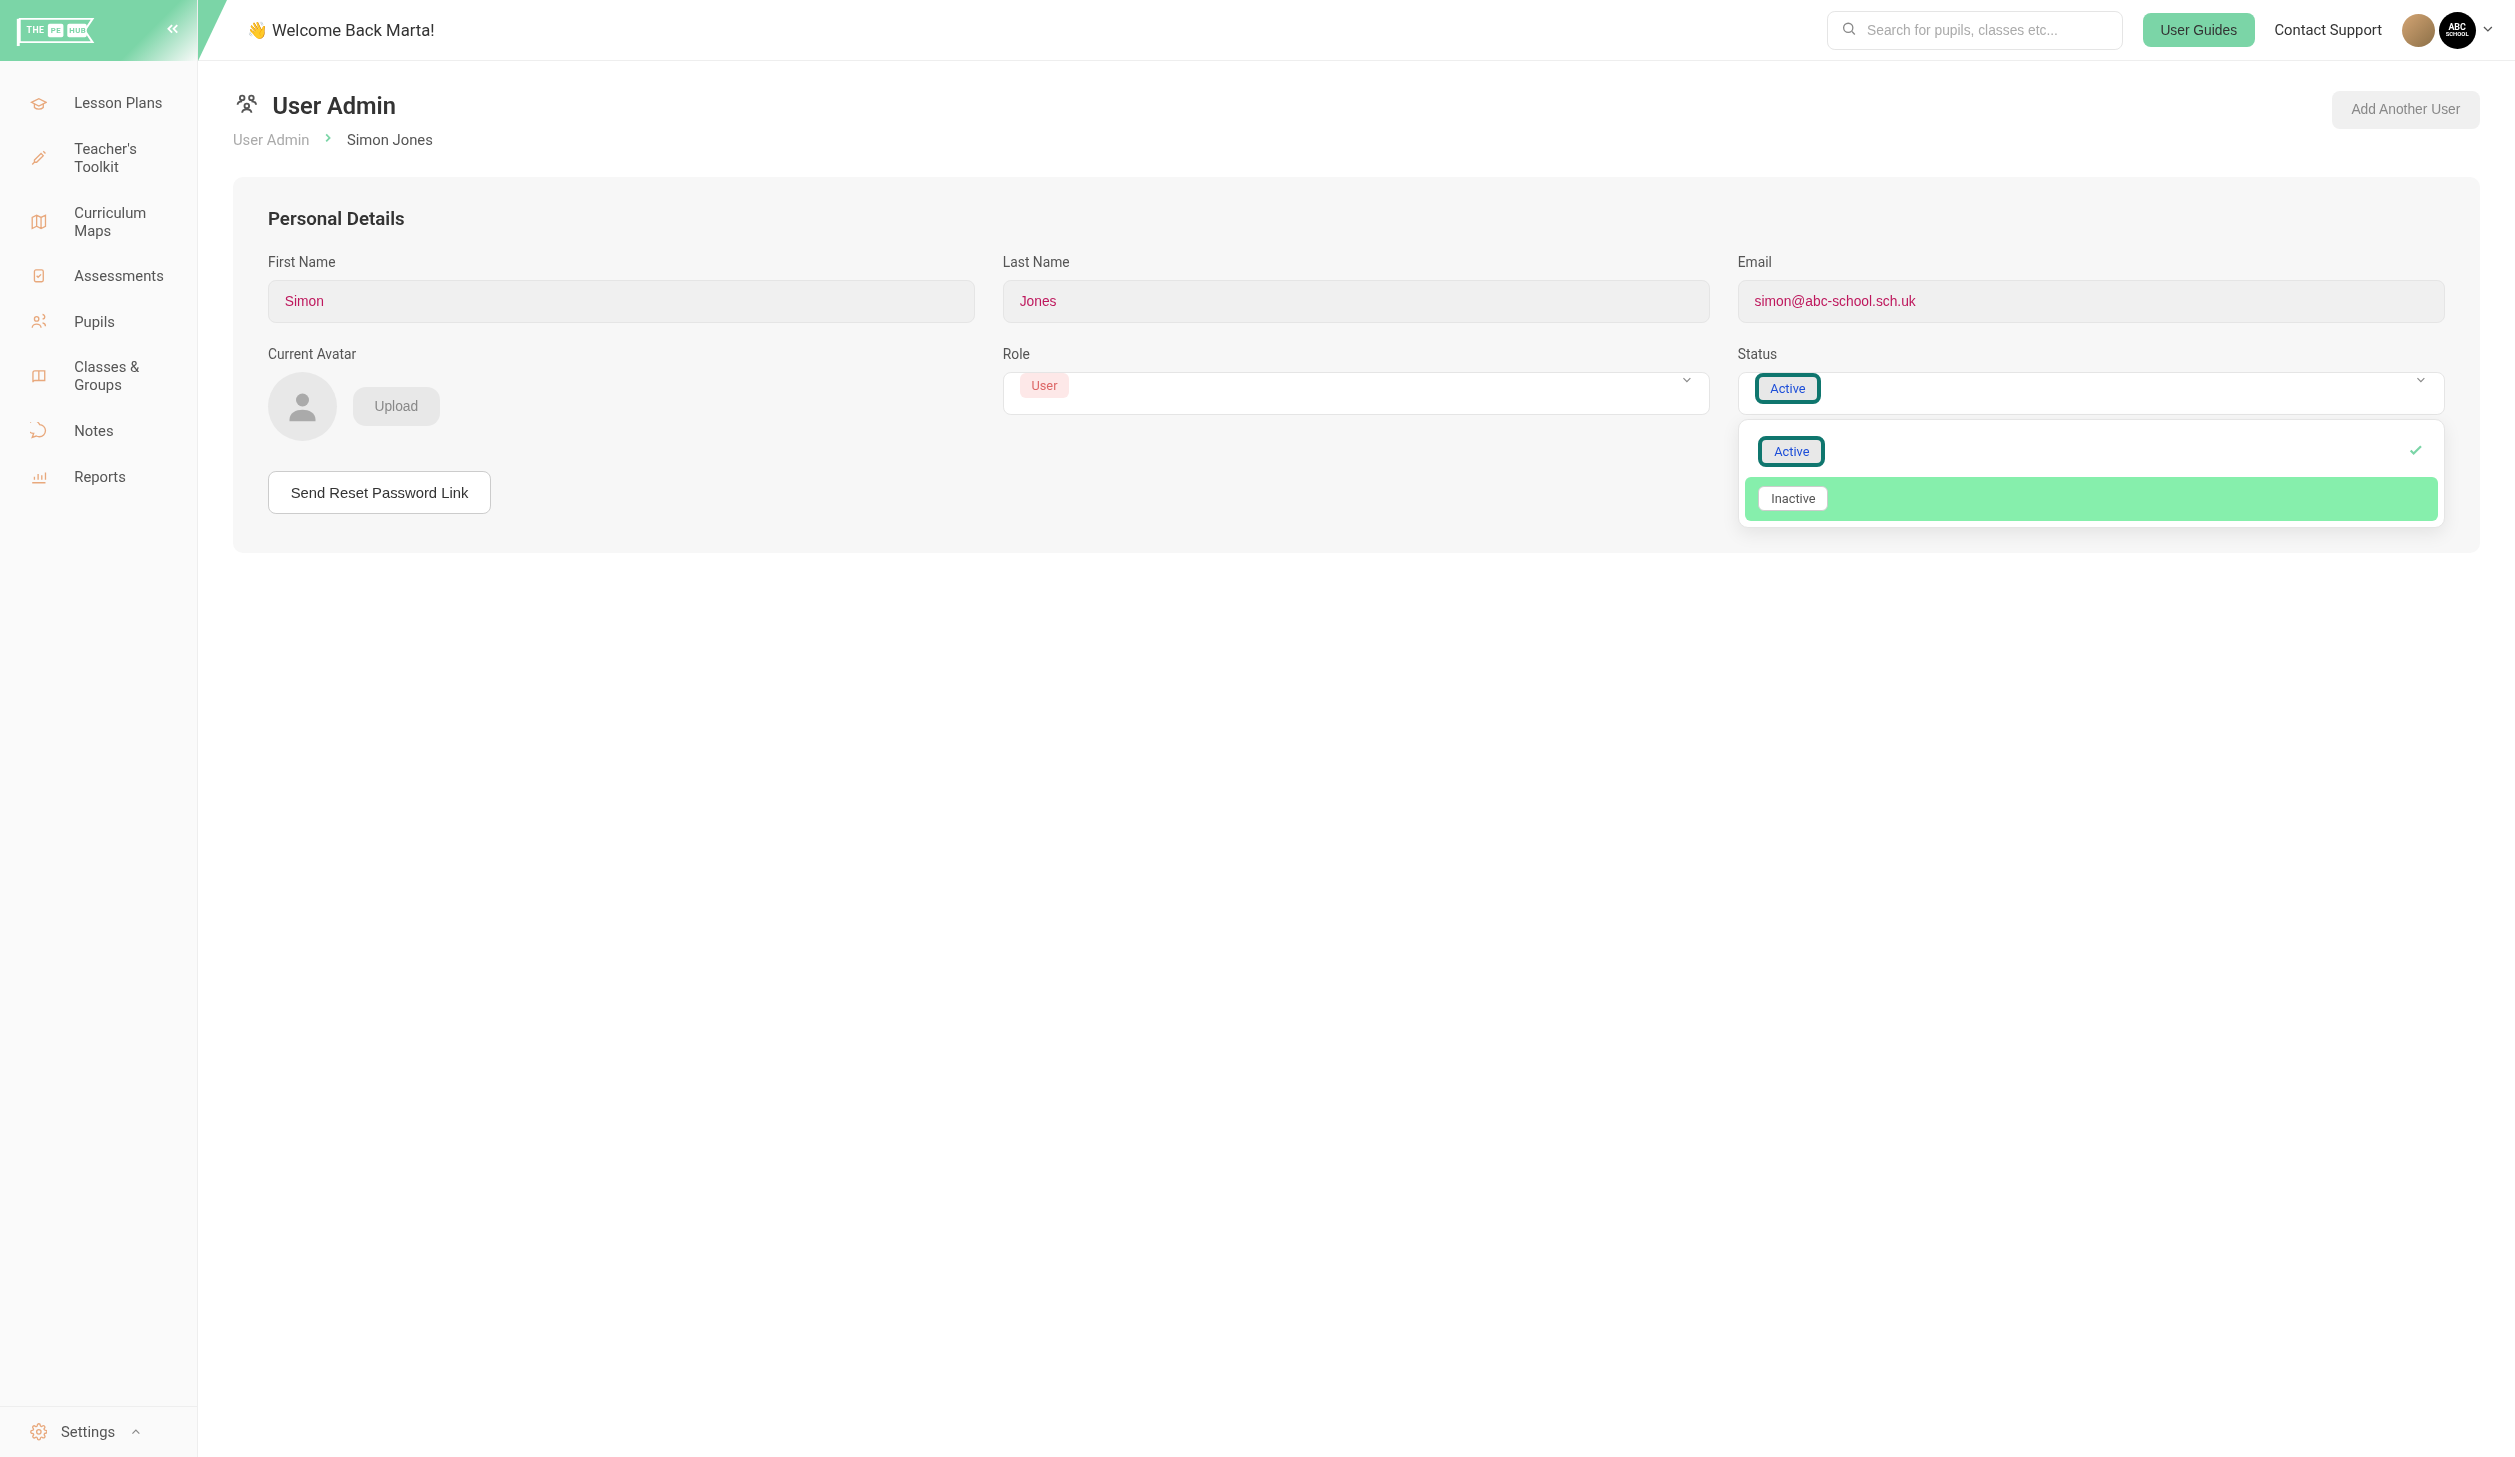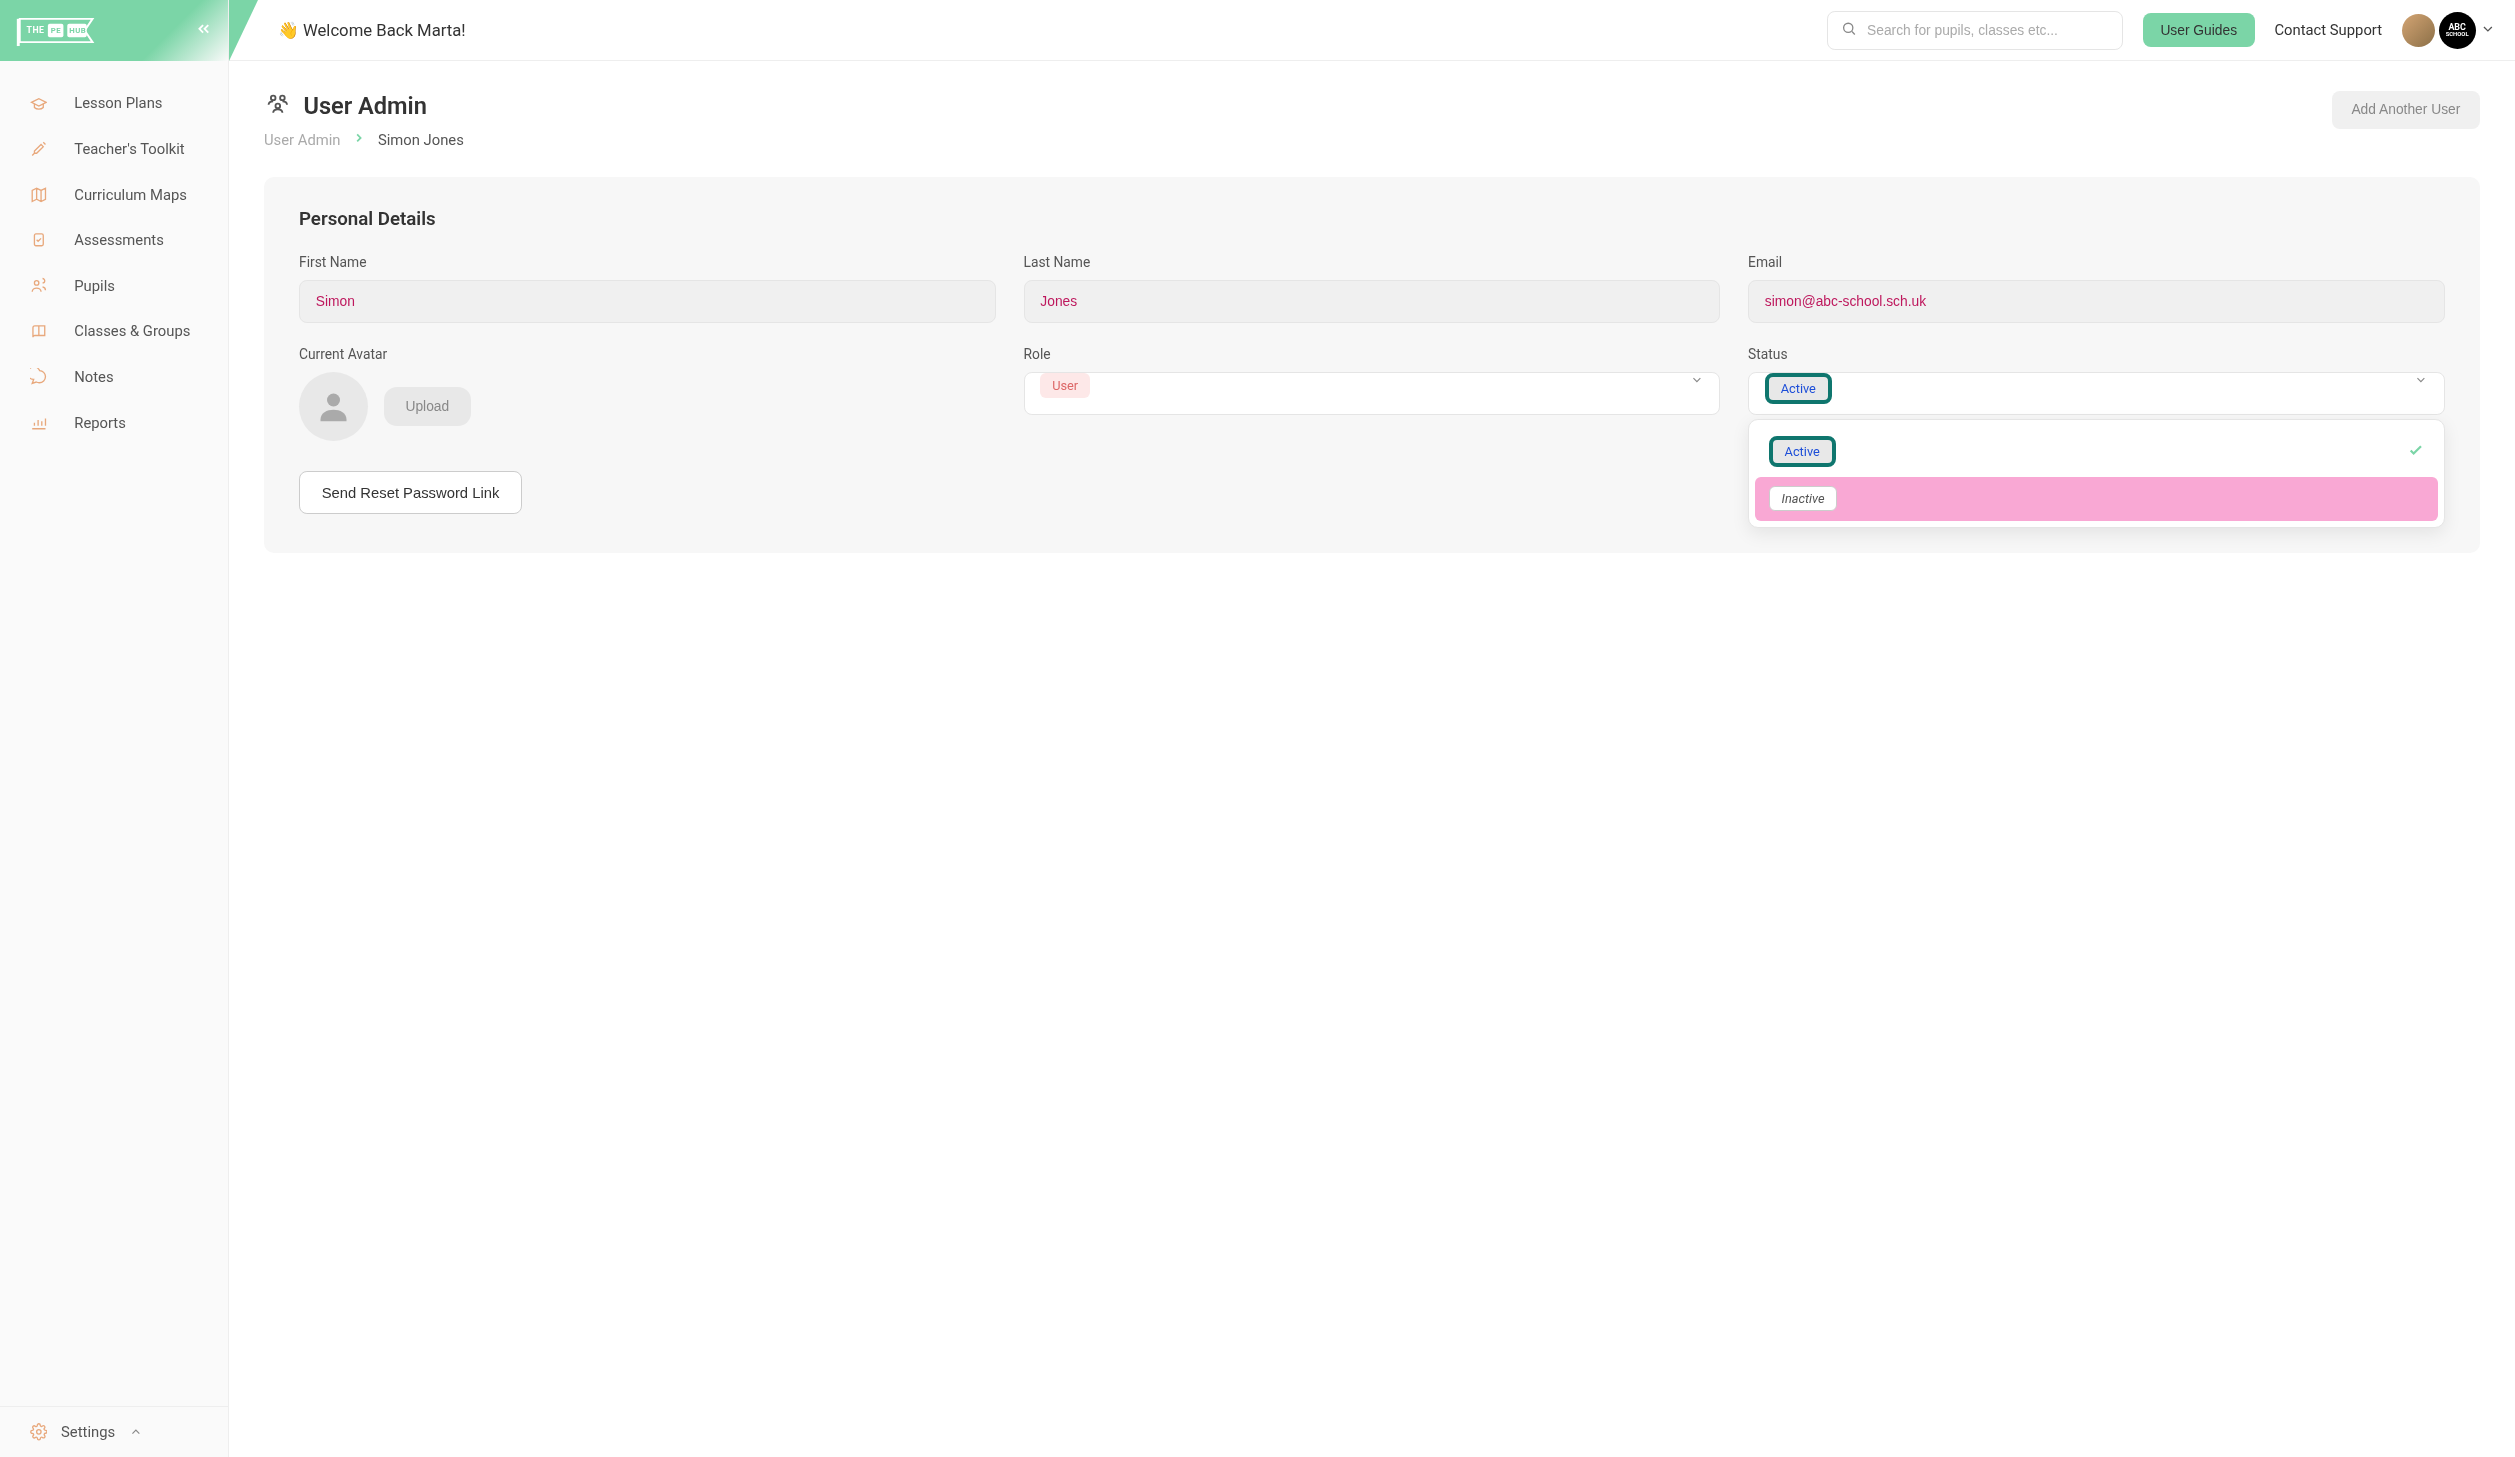--- a/index.html
+++ b/index.html
@@ -1,20 +1,20 @@
 <!DOCTYPE html>
 <html><head>
 <meta charset="utf-8">
 <style>
 * { box-sizing: border-box; margin: 0; padding: 0; }
 body { font-family: -apple-system, BlinkMacSystemFont, 'Segoe UI', Roboto, sans-serif; background: #fff; color: #333; font-size: 13.8px; }
 .app { display: flex; height: 100vh; }
 
 
-.sidebar { width: 229px; background: #fafafa; display: flex; flex-direction: column; border-right: 1px solid #eee; }
+.sidebar { width: 198px; background: #fafafa; display: flex; flex-direction: column; border-right: 1px solid #eee; }
 .logo-area { height: 61px; background: linear-gradient(135deg, #7bd5a7 0%, #7bd5a7 70%, transparent 100%); display: flex; align-items: center; padding: 0 15.8px; gap: 11.8px; position: relative; }
 .logo-area::after { content: ''; position: absolute; top: 0; right: -29.6px; width: 0; height: 0; border-top: 61px solid #7bd5a7; border-right: 29.6px solid transparent; }
 .logo { color: #fff; font-weight: bold; font-size: 10.8px; letter-spacing: 0.5px; display: flex; align-items: center; gap: 3.9px; }
 .logo-flag { width: 89px; height: 33px; }
 .collapse-btn { color: #fff; margin-left: auto; cursor: pointer; }
 .nav { flex: 1; padding: 19.7px 0; }
 .nav-item { display: flex; align-items: center; gap: 27px; padding: 13.8px 29.6px; color: #555; cursor: pointer; font-size: 14.8px; }
 .nav-icon { width: 17.7px; height: 17.7px; color: #e8a87c; flex-shrink: 0; }
 .settings-item { display: flex; align-items: center; gap: 13.8px; padding: 15.8px 29.6px; color: #555; cursor: pointer; border-top: 1px solid #eee; font-size: 14.8px; }
 
@@ -56,21 +56,21 @@
 .avatar-placeholder { width: 69px; height: 69px; border-radius: 50%; background: #e8e8e8; display: flex; align-items: center; justify-content: center; color: #aaa; }
 .upload-btn { background: #e8e8e8; color: #888; border: none; border-radius: 13px; padding: 11.8px 21.7px; font-size: 13.8px; cursor: pointer; }
 .select-wrap { position: relative; }
 .select-box { height: 43px; border: 1px solid #e5e5e5; border-radius: 7.9px; background: #fff; display: flex; align-items: flex-start; padding: 0 15.8px; cursor: pointer; }
 .chevron-select { margin-left: auto; color: #888; }
 .role-chip { background: #fde8e8; color: #d66; border-radius: 5.9px; padding: 4.9px 11.8px; font-size: 12.8px; }
 .status-chip { background: #e8e8e8; color: #1d4ed8; border: 4px solid #0f766e; border-radius: 8px; padding: 3.9px 11.8px; font-size: 12.8px; }
 .status-chip-inactive { background: #fff; color: #555; border: 1px solid #ccc; border-radius: 5.9px; padding: 3.9px 11.8px; font-size: 12.8px; }
 .dropdown { position: absolute; top: 47px; left: 0; right: 0; background: #fff; border: 1px solid #e5e5e5; border-radius: 9.9px; box-shadow: 0 5.9px 17.7px rgba(0,0,0,0.08); padding: 5.9px; z-index: 10; }
 .dropdown-item { display: flex; align-items: center; padding: 9.9px 13.8px; border-radius: 5.9px; cursor: pointer; }
-.dropdown-item.hover { background: #f9a8d4; font-style: italic; }
+.dropdown-item.hover { background: #86efac; }
 .dropdown-check { margin-left: auto; color: #7bd5a7; }
 .reset-btn { margin-top: 29.6px; background: #fff; border: 1px solid #ccc; border-radius: 7.9px; padding: 12.8px 21.7px; font-size: 14.8px; color: #333; cursor: pointer; }
 </style>
 </head>
 <body>
 
 <div class="app">
   <aside class="sidebar">
     <div class="logo-area">
       <div class="logo">

